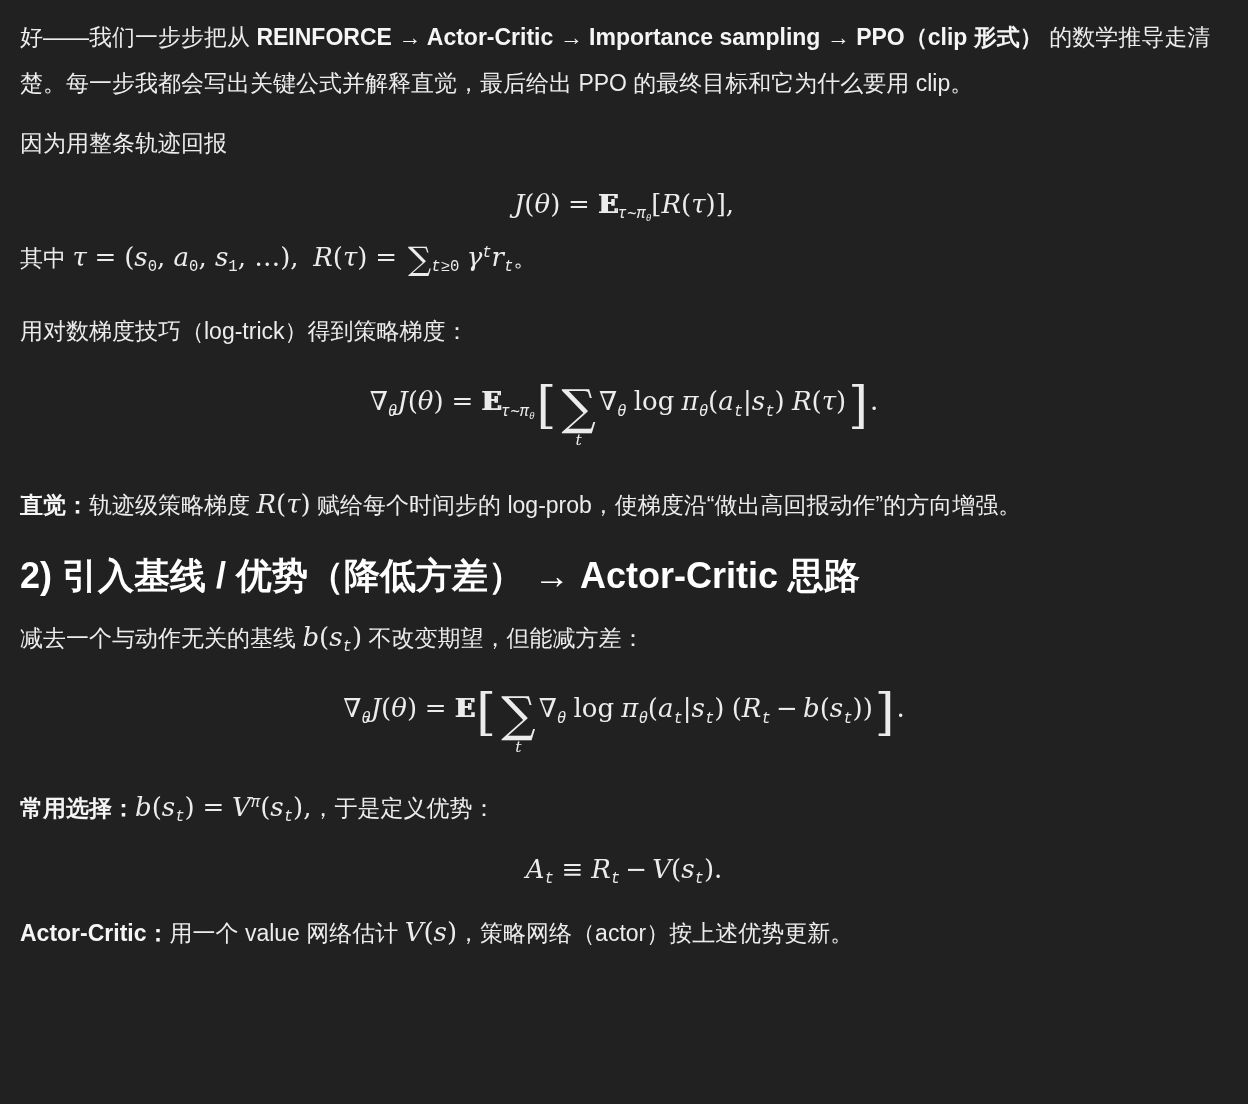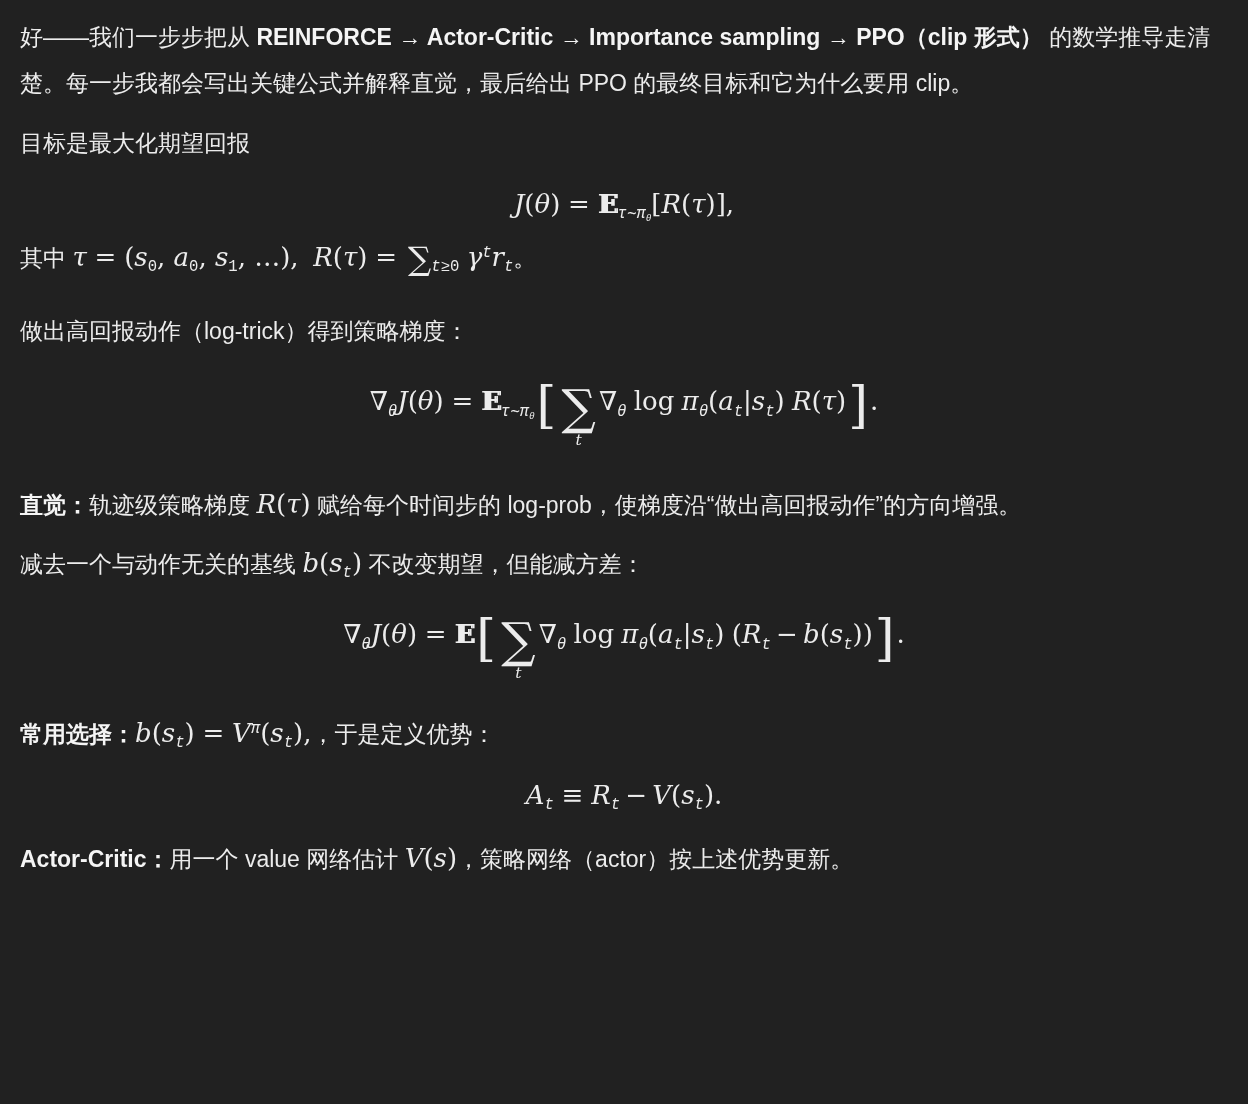--- a/index.html
+++ b/index.html
@@ -50,36 +50,37 @@
   .m-big{font-style:normal;font-size:195%;vertical-align:-0.23em;display:inline-block;margin:0 0.04em;}
 </style>
 </head>
 <body>
 
 <div class="message">
 
   <p class="para intro"><span>好——我们一步步把从 </span><span class="seg-b">REINFORCE → Actor-Critic → Importance sampling → PPO（clip 形式）</span><span> 的数学推导走清楚。每一步我都会写出关键公式并解释直觉，最后给出 PPO 的最终目标和它为什么要用 clip。</span></p>
 
 
-  <p class="para mt16">目标是最大化期望回报</p>
+  <p class="para mt16">因为用整条轨迹回报</p>
 
   <span class="mathd mt16"><span class="m-it">J</span><span class="m-rm">(</span><span class="m-it">θ</span><span class="m-rm">)</span><span class="m-rel">=</span><span class="m-bb"><span>E</span><span class="m-bb2">E</span></span><sub><span class="m-it">τ</span><span class="m-rm">∼</span><span class="m-it">π</span><sub><span class="m-it">θ</span></sub></sub><span class="m-rm">[</span><span class="m-it">R</span><span class="m-rm">(</span><span class="m-it">τ</span><span class="m-rm">)</span><span class="m-rm">],</span></span>
 
   <p class="para mt6"><span>其中 </span><span class="mathi"><span class="m-it">τ</span><span class="m-rel">=</span><span class="m-rm">(</span><span class="m-it">s</span><sub><span class="m-rm">0</span></sub><span class="m-rm">, </span><span class="m-it">a</span><sub><span class="m-rm">0</span></sub><span class="m-rm">, </span><span class="m-it">s</span><sub><span class="m-rm">1</span></sub><span class="m-rm">, </span><span class="m-rm">…</span><span class="m-rm">),</span><span class="m-sp"></span><span class="m-sp"></span><span class="m-it">R</span><span class="m-rm">(</span><span class="m-it">τ</span><span class="m-rm">)</span><span class="m-rel">=</span><span class="m-sumin">∑</span><sub><span class="m-it">t</span><span class="m-rm">≥</span><span class="m-rm">0</span></sub><span class="m-sp"></span><span class="m-it">γ</span><sup><span class="m-it">t</span></sup><span class="m-it">r</span><sub><span class="m-it">t</span></sub></span><span>。</span></p>
 
-  <p class="para mt30">做出高回报动作（log-trick）得到策略梯度：</p>
+  <p class="para mt30">用对数梯度技巧（log-trick）得到策略梯度：</p>
 
   <span class="mathd mt14"><span class="m-rm">∇</span><sub><span class="m-it">θ</span></sub><span class="m-it">J</span><span class="m-rm">(</span><span class="m-it">θ</span><span class="m-rm">)</span><span class="m-rel">=</span><span class="m-bb"><span>E</span><span class="m-bb2">E</span></span><sub><span class="m-it">τ</span><span class="m-rm">∼</span><span class="m-it">π</span><sub><span class="m-it">θ</span></sub></sub><span class="m-big">[</span><span class="m-sum-wrap">
         <span class="m-sum">∑</span>
         <span class="m-under"><span class="m-it">t</span></span>
       </span><span class="m-rm">∇</span><sub><span class="m-it">θ</span></sub><span class="m-sp"></span><span class="m-rm">log</span><span class="m-sp"></span><span class="m-it">π</span><sub><span class="m-it">θ</span></sub><span class="m-rm">(</span><span class="m-it">a</span><sub><span class="m-it">t</span></sub><span class="m-rm">|</span><span class="m-it">s</span><sub><span class="m-it">t</span></sub><span class="m-rm">)</span><span class="m-sp"></span><span class="m-it">R</span><span class="m-rm">(</span><span class="m-it">τ</span><span class="m-rm">)</span><span class="m-big">]</span><span class="m-rm">.</span></span>
 
   <p class="para mt24"><span class="seg-b">直觉：</span><span>轨迹级策略梯度 </span><span class="mathi"><span class="m-it">R</span><span class="m-rm">(</span><span class="m-it">τ</span><span class="m-rm">)</span></span><span> 赋给每个时间步的 log-prob，使梯度沿“做出高回报动作”的方向增强。</span></p>
 
 
+  <h2 class="heading mt26">2) 引入基线 / 优势（降低方差） → Actor-Critic 思路</h2>
 
   <p class="para mt18"><span>减去一个与动作无关的基线 </span><span class="mathi"><span class="m-it">b</span><span class="m-rm">(</span><span class="m-it">s</span><sub><span class="m-it">t</span></sub><span class="m-rm">)</span></span><span> 不改变期望，但能减方差：</span></p>
 
   <span class="mathd mt14"><span class="m-rm">∇</span><sub><span class="m-it">θ</span></sub><span class="m-it">J</span><span class="m-rm">(</span><span class="m-it">θ</span><span class="m-rm">)</span><span class="m-rel">=</span><span class="m-bb"><span>E</span><span class="m-bb2">E</span></span><span class="m-big">[</span><span class="m-sum-wrap">
         <span class="m-sum">∑</span>
         <span class="m-under"><span class="m-it">t</span></span>
       </span><span class="m-rm">∇</span><sub><span class="m-it">θ</span></sub><span class="m-sp"></span><span class="m-rm">log</span><span class="m-sp"></span><span class="m-it">π</span><sub><span class="m-it">θ</span></sub><span class="m-rm">(</span><span class="m-it">a</span><sub><span class="m-it">t</span></sub><span class="m-rm">|</span><span class="m-it">s</span><sub><span class="m-it">t</span></sub><span class="m-rm">)</span><span class="m-sp"></span><span class="m-rm">(</span><span class="m-it">R</span><sub><span class="m-it">t</span></sub><span class="m-bin">−</span><span class="m-it">b</span><span class="m-rm">(</span><span class="m-it">s</span><sub><span class="m-it">t</span></sub><span class="m-rm">))</span><span class="m-big">]</span><span class="m-rm">.</span></span>
 
   <p class="para mt20"><span class="seg-b">常用选择：</span><span class="mathi"><span class="m-it">b</span><span class="m-rm">(</span><span class="m-it">s</span><sub><span class="m-it">t</span></sub><span class="m-rm">)</span><span class="m-rel">=</span><span class="m-it">V</span><sup><span class="m-it">π</span></sup><span class="m-rm">(</span><span class="m-it">s</span><sub><span class="m-it">t</span></sub><span class="m-rm">)</span><span class="m-rm">,</span></span><span>，于是定义优势：</span></p>
 

